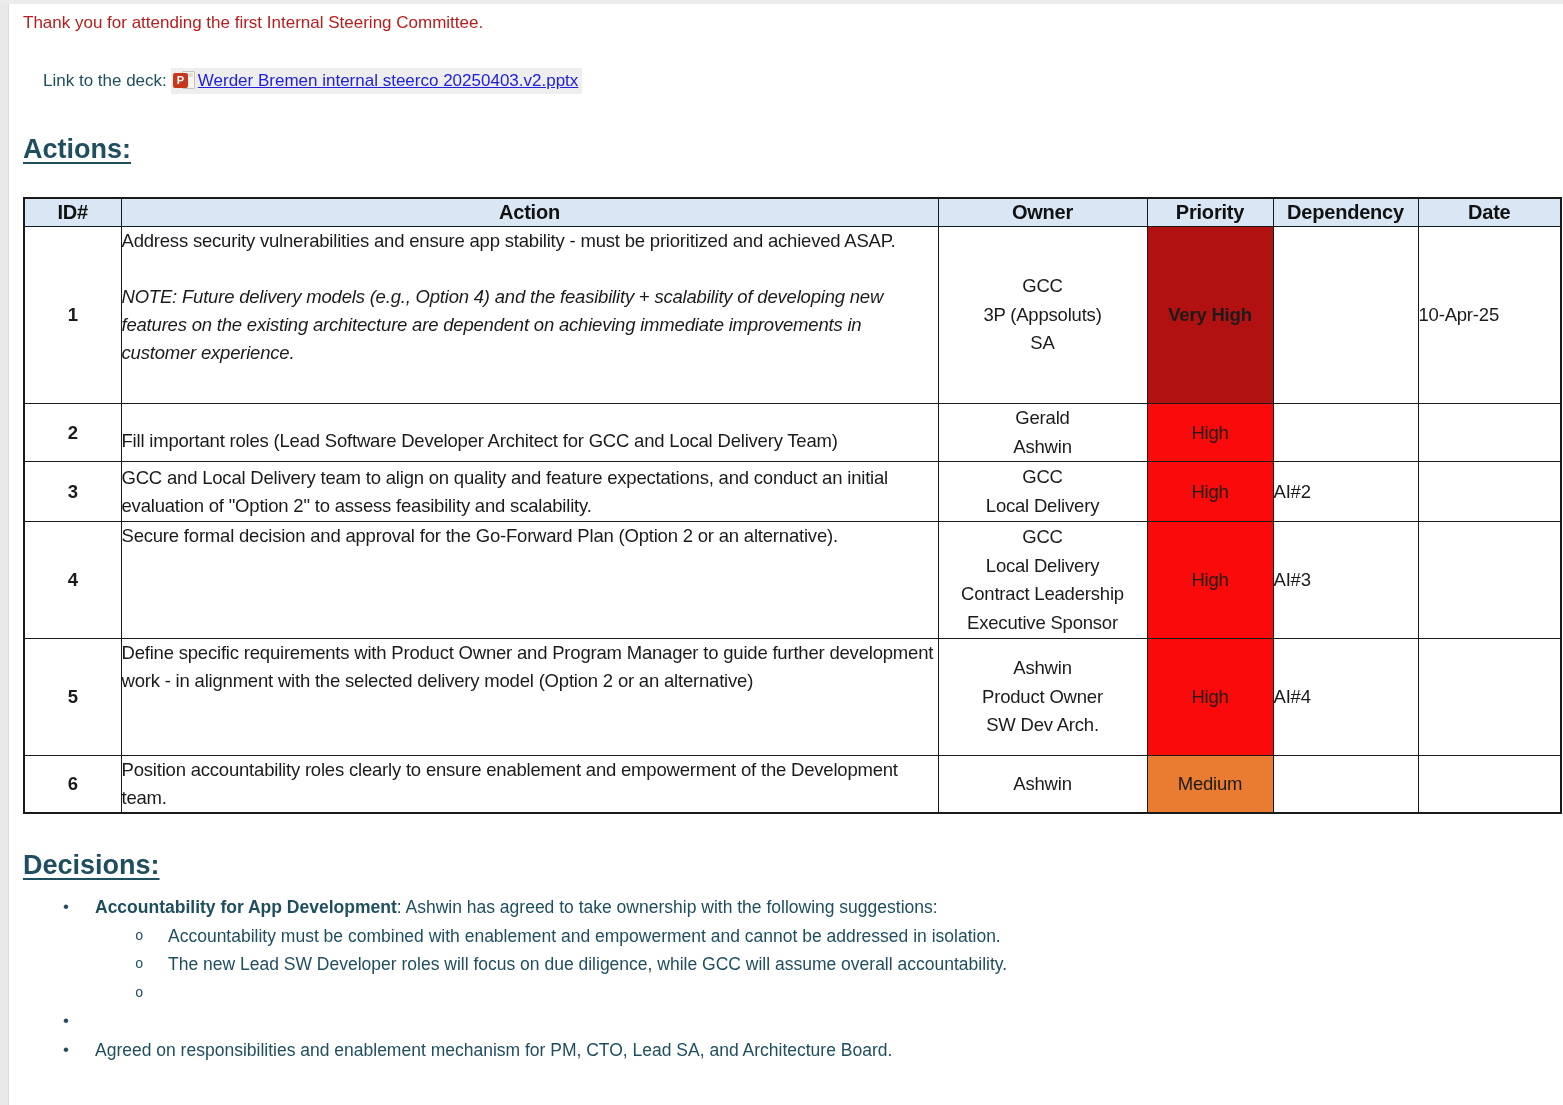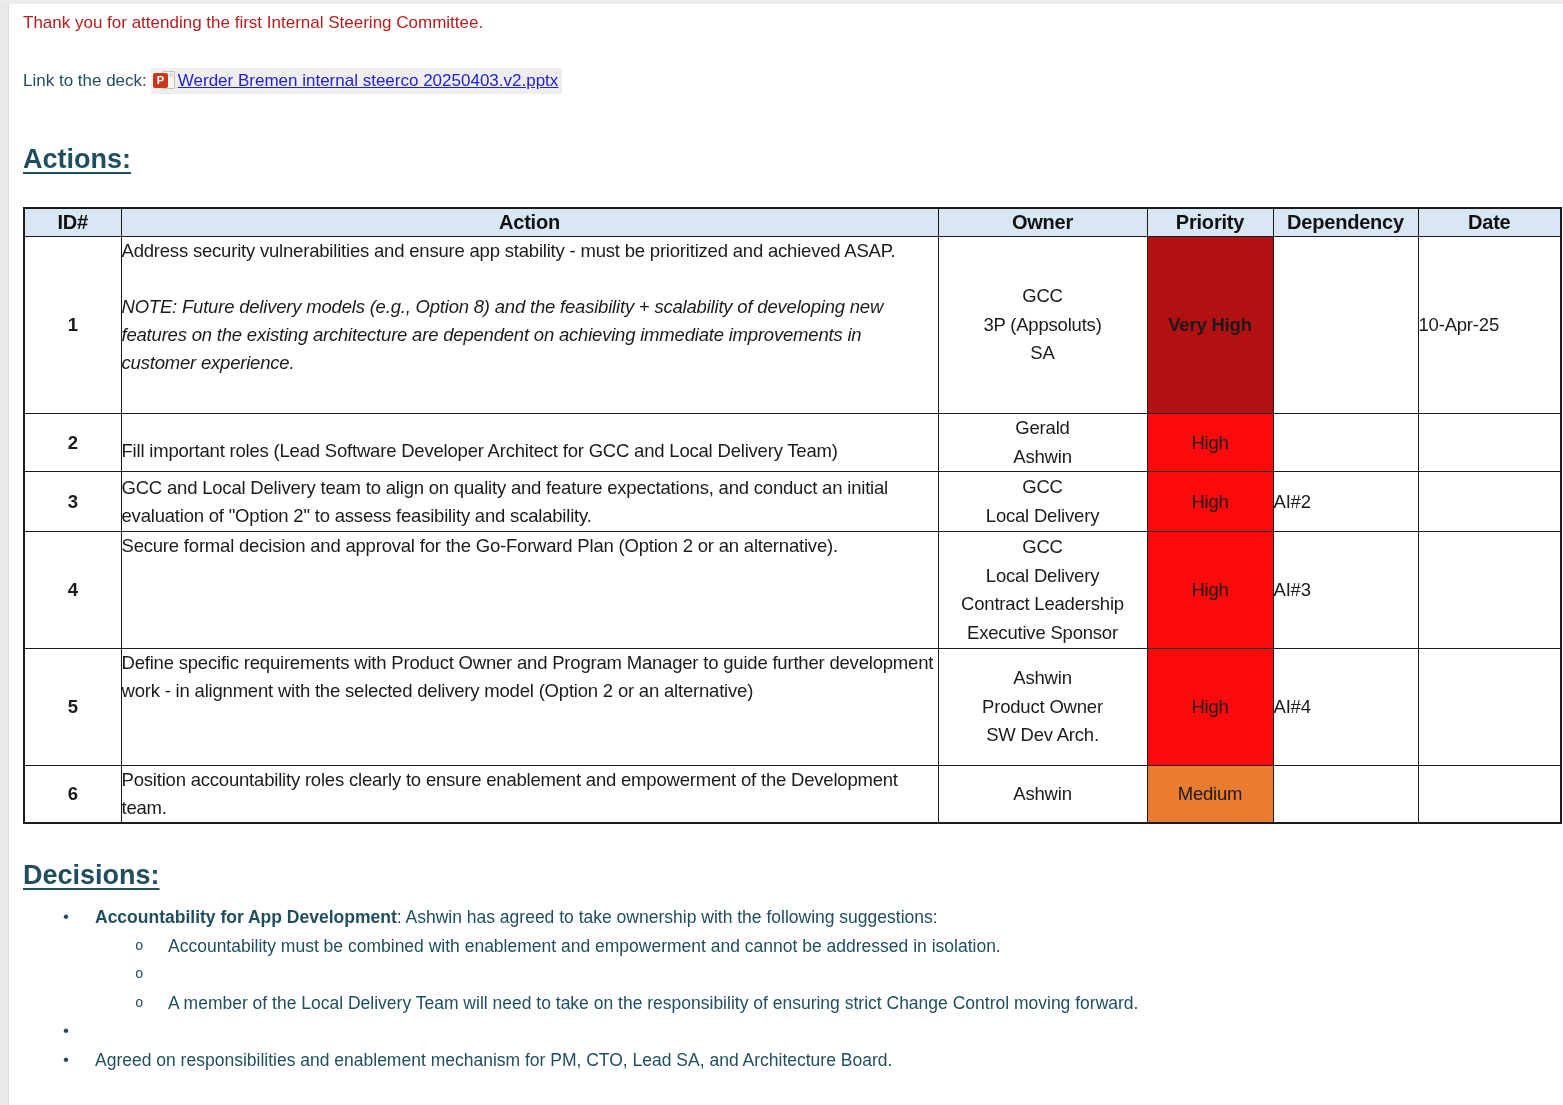--- a/index.html
+++ b/index.html
@@ -11,30 +11,30 @@
     color:#1F4E5F;
     position:relative;
     overflow:hidden;
   }
   .edge-left { position:absolute; left:0; top:0; width:9px; height:1105px; background:#E9E9E9; border-right:1px solid #DCDCDC; }
   .edge-top  { position:absolute; left:0; top:0; width:1563px; height:4px; background:#ECECEC; }
   .content { position:relative; padding:12px 0 0 23px; }
 
   .intro-line { font-size:17px; line-height:22px; color:#b91c1c; }
 
-  .link-line { margin-top:34px; font-size:17px; line-height:22px; color:#1F4E5F; display:flex; align-items:center; }
+  .link-line { margin-top:34px; font-size:17px; line-height:22px; color:#1F4E5F; display:flex; align-items:center;margin-left:20px; }
   .link-chip { background:#EEEEEE; padding:2px 4px 2px 2px; display:inline-flex; align-items:center; margin-left:4px; }
   .ppt-icon { position:relative; display:inline-block; width:22px; height:20px; margin-right:3px; }
   .ppt-page { position:absolute; right:0; top:0; width:13px; height:18px; background:#F7F5F2; border:1px solid #C9C2BA; border-radius:1px; }
   .ppt-page:after { content:""; position:absolute; right:1px; top:1px; width:4px; height:4px; background:#E2DCD4; }
   .ppt-box { position:absolute; left:0; top:2px; width:15px; height:15px; background:#C8381D; border-radius:2px; color:#fff; font-size:11px; font-weight:700; text-align:center; line-height:15px; }
   a.deck-link { color:#2121DC; text-decoration:underline; }
 
   .section-heading { font-size:27px; font-weight:700; color:#1F4E5F; text-decoration:underline; text-underline-offset:4px; }
-  .actions-heading { margin-top:50px; }
+  .actions-heading { margin-top:40px; }
   .decisions-heading { margin-top:36px; }
 
   table.actions { border-collapse:collapse; table-layout:fixed; width:1537px; margin-top:32px; border:2px solid #1a1a1a; letter-spacing:-0.2px; }
   table.actions th, table.actions td { border:1px solid #1a1a1a; }
   table.actions th { background:#D9E6F3; color:#111; font-size:20px; font-weight:700; height:24px; padding:2px; }
   table.actions td { font-size:18.5px; color:#1b1b1b; line-height:28px; padding:0; }
 
   col.c-id  { width:97px; }
   col.c-act { width:817px; }
   col.c-own { width:209px; }
@@ -112,21 +112,21 @@
           <th>Priority</th>
           <th>Dependency</th>
           <th>Date</th>
         </tr>
     </thead>
     <tbody>
         <tr>
           <td class="cell-id">1</td>
           <td class="cell-action">
             <div>Address security vulnerabilities and ensure app stability - must be prioritized and achieved ASAP.</div>
-            <div class="action-note">NOTE:  Future delivery models (e.g., Option 8) and the feasibility + scalability of developing new features on the existing architecture are dependent on achieving immediate improvements in customer experience.</div>
+            <div class="action-note">NOTE:  Future delivery models (e.g., Option 4) and the feasibility + scalability of developing new features on the existing architecture are dependent on achieving immediate improvements in customer experience.</div>
           </td>
           <td class="cell-owner">
             <div>GCC</div>
             <div>3P (Appsoluts)</div>
             <div>SA</div>
           </td>
           <td class="cell-priority vh" style="background: rgb(178, 17, 17);">Very High</td>
           <td class="cell-dependency"></td>
           <td class="cell-date">10-Apr-25</td>
         </tr>
@@ -206,24 +206,24 @@
       <div class="bullet-row l1">
         <span class="marker">•</span>
         <span><b>Accountability for App Development</b>: Ashwin has agreed to take ownership with the following suggestions:</span>
       </div>
       <div class="bullet-row l2">
         <span class="marker">o</span>
         <span>Accountability must be combined with enablement and empowerment and cannot be addressed in isolation.</span>
       </div>
       <div class="bullet-row l2">
         <span class="marker">o</span>
+        <span>The new Lead SW Developer roles will focus on due diligence, while GCC will assume overall accountability.</span>
       </div>
       <div class="bullet-row l2">
         <span class="marker">o</span>
-        <span>A member of the Local Delivery Team will need to take on the responsibility of ensuring strict Change Control moving forward.</span>
       </div>
       <div class="bullet-row l1">
         <span class="marker">•</span>
       </div>
       <div class="bullet-row l1">
         <span class="marker">•</span>
         <span>Agreed on responsibilities and enablement mechanism for PM, CTO, Lead SA, and Architecture Board.</span>
       </div>
     </div>
 

